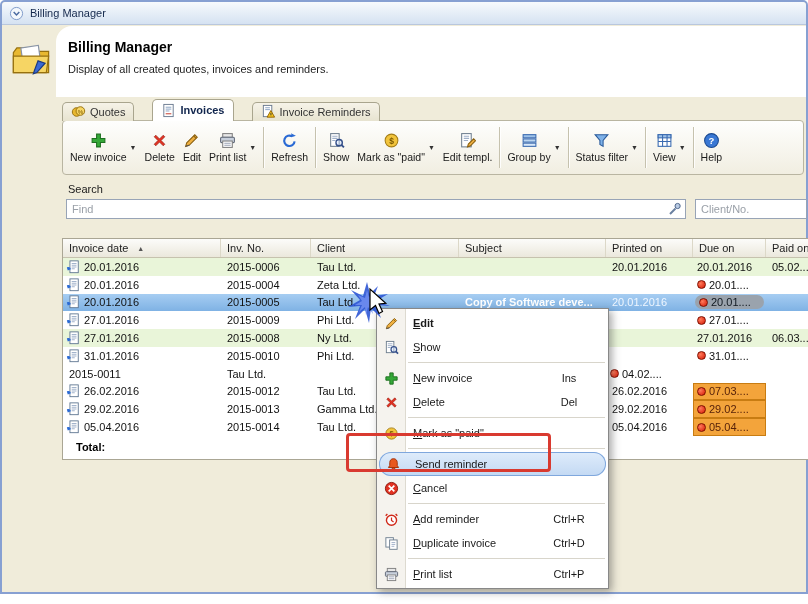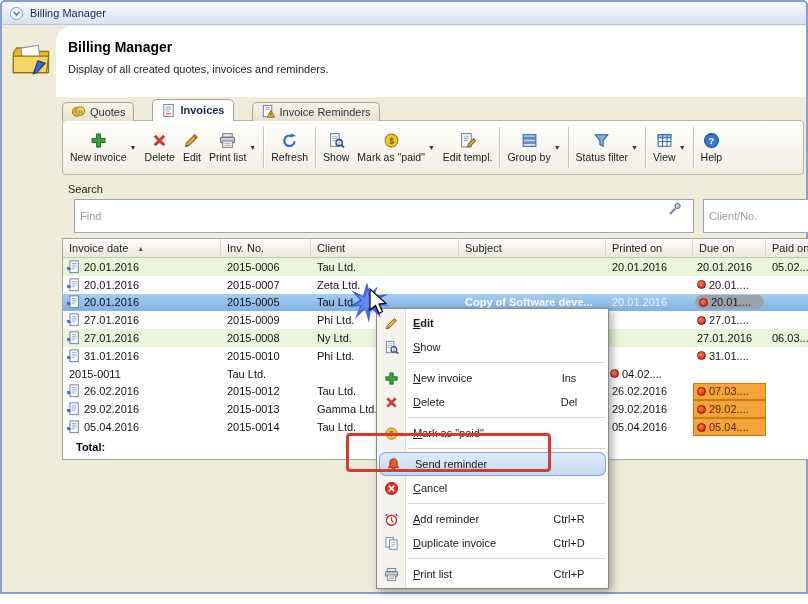--- a/index.html
+++ b/index.html
@@ -44,21 +44,21 @@
   .tb-icon { width:17px; height:17px; display:inline-flex; }
   .tb-icon svg { width:17px; height:17px; }
   .tb-label { font-size:10.5px; color:#1a1a1a; white-space:nowrap; }
   .tb-arrow { font-size:7px; color:#333; margin-left:3px; }
   .tb-sep { width:1px; align-self:stretch; margin:5px 3px; background:#c6c2ae; box-shadow:1px 0 0 rgba(255,255,255,.85); }
 
   
   .search-label { position:absolute; left:66px; top:181px; font-size:11px; color:#1a1a1a; }
   .search-row { position:absolute; left:64px; top:197px; display:flex; gap:9px; }
   .find-wrap { position:relative; width:620px; }
-  .search-row input { height:34px; border:1px solid #98a4b6; font:11px "Liberation Sans",sans-serif; color:#333; padding:0 5px; background:#fff;margin-left:8px; }
+  .search-row input { height:20px; border:1px solid #98a4b6; font:11px "Liberation Sans",sans-serif; color:#333; padding:0 5px; background:#fff; }
   input.find { width:100%; padding-right:24px; }
   input.client { width:112px; }
   ::placeholder { color:#9aa0a8; opacity:1; }
   .find-icon { position:absolute; right:4px; top:3px; width:14px; height:14px; }
 
   
   .table { position:absolute; left:60px; top:236px; width:748px; height:222px; background:#fff;
            border:1px solid #aaa694; border-right:none; overflow:hidden; }
   .grid-cols { display:grid; grid-template-columns:158px 90px 148px 147px 87px 73px 1fr; }
   .table-header { height:19px; background:linear-gradient(#fcfcfa,#ebe8dc); border-bottom:1px solid #c6c2ae; }
@@ -86,21 +86,21 @@
                   background:linear-gradient(to right,#f5f3ee 0,#f5f3ee 28px,#dddad0 28px,#dddad0 29px,#fff 29px);
                   border:1px solid #888; box-shadow:3px 3px 8px rgba(60,60,60,.45); z-index:50; }
   .menu-item { display:flex; align-items:center; height:24px; font-size:11px; color:#1a1a1a; padding-right:6px; }
   .menu-icon { width:29px; display:flex; justify-content:center; align-items:center; flex:none; }
   .menu-icon svg { width:15px; height:15px; }
   .menu-label { margin-left:7px; white-space:nowrap; }
   .menu-item.bold .menu-label { font-weight:bold; }
   .menu-shortcut { margin-left:auto; width:66px; text-align:center; }
   .menu-sep { height:1px; background:#d8d5cb; margin:3px 3px 3px 31px; }
   .menu-item.highlighted { background:linear-gradient(#dfecfb,#c3d9f3); box-shadow:inset 0 0 0 1px #7fa7dd;
-                           border-radius:7px; margin:0 2px; }
+                           border-radius:12px; margin:0 2px; }
 
   
   .annotation { position:absolute; left:344px; top:431px; width:205px; height:39px;
                 border:3px solid #d93a30; border-radius:4px; z-index:60; pointer-events:none; }
   .cursor { position:absolute; left:345px; top:278px; width:46px; height:44px; z-index:70; pointer-events:none; }
 </style>
 </head>
 <body>
 
 <div class="screen">
@@ -391,21 +391,21 @@
               <span class="row-icon">
                 <svg viewBox="0 0 16 16">
                   <rect x="4.5" y="1" width="9.5" height="13.5" fill="#fff" stroke="#5a728e"></rect>
                   <path d="M6.5 4h5.5M6.5 6h5.5M6.5 8h5.5M6.5 10h3.5" stroke="#8aa0be" stroke-width="0.9"></path>
                   <path d="M1 8.5c2.5-1 4 0 4.5 2L2 12z" fill="#2a6ad4"></path>
                 </svg>
               </span>
               <span>20.01.2016</span>
             </div>
             <div class="td">
-              <span>2015-0007</span>
+              <span>2015-0004</span>
             </div>
             <div class="td">
               <span>Zeta Ltd.</span>
             </div>
             <div class="td subject">
               <span></span>
             </div>
             <div class="td printed">
               <span></span>
             </div>

